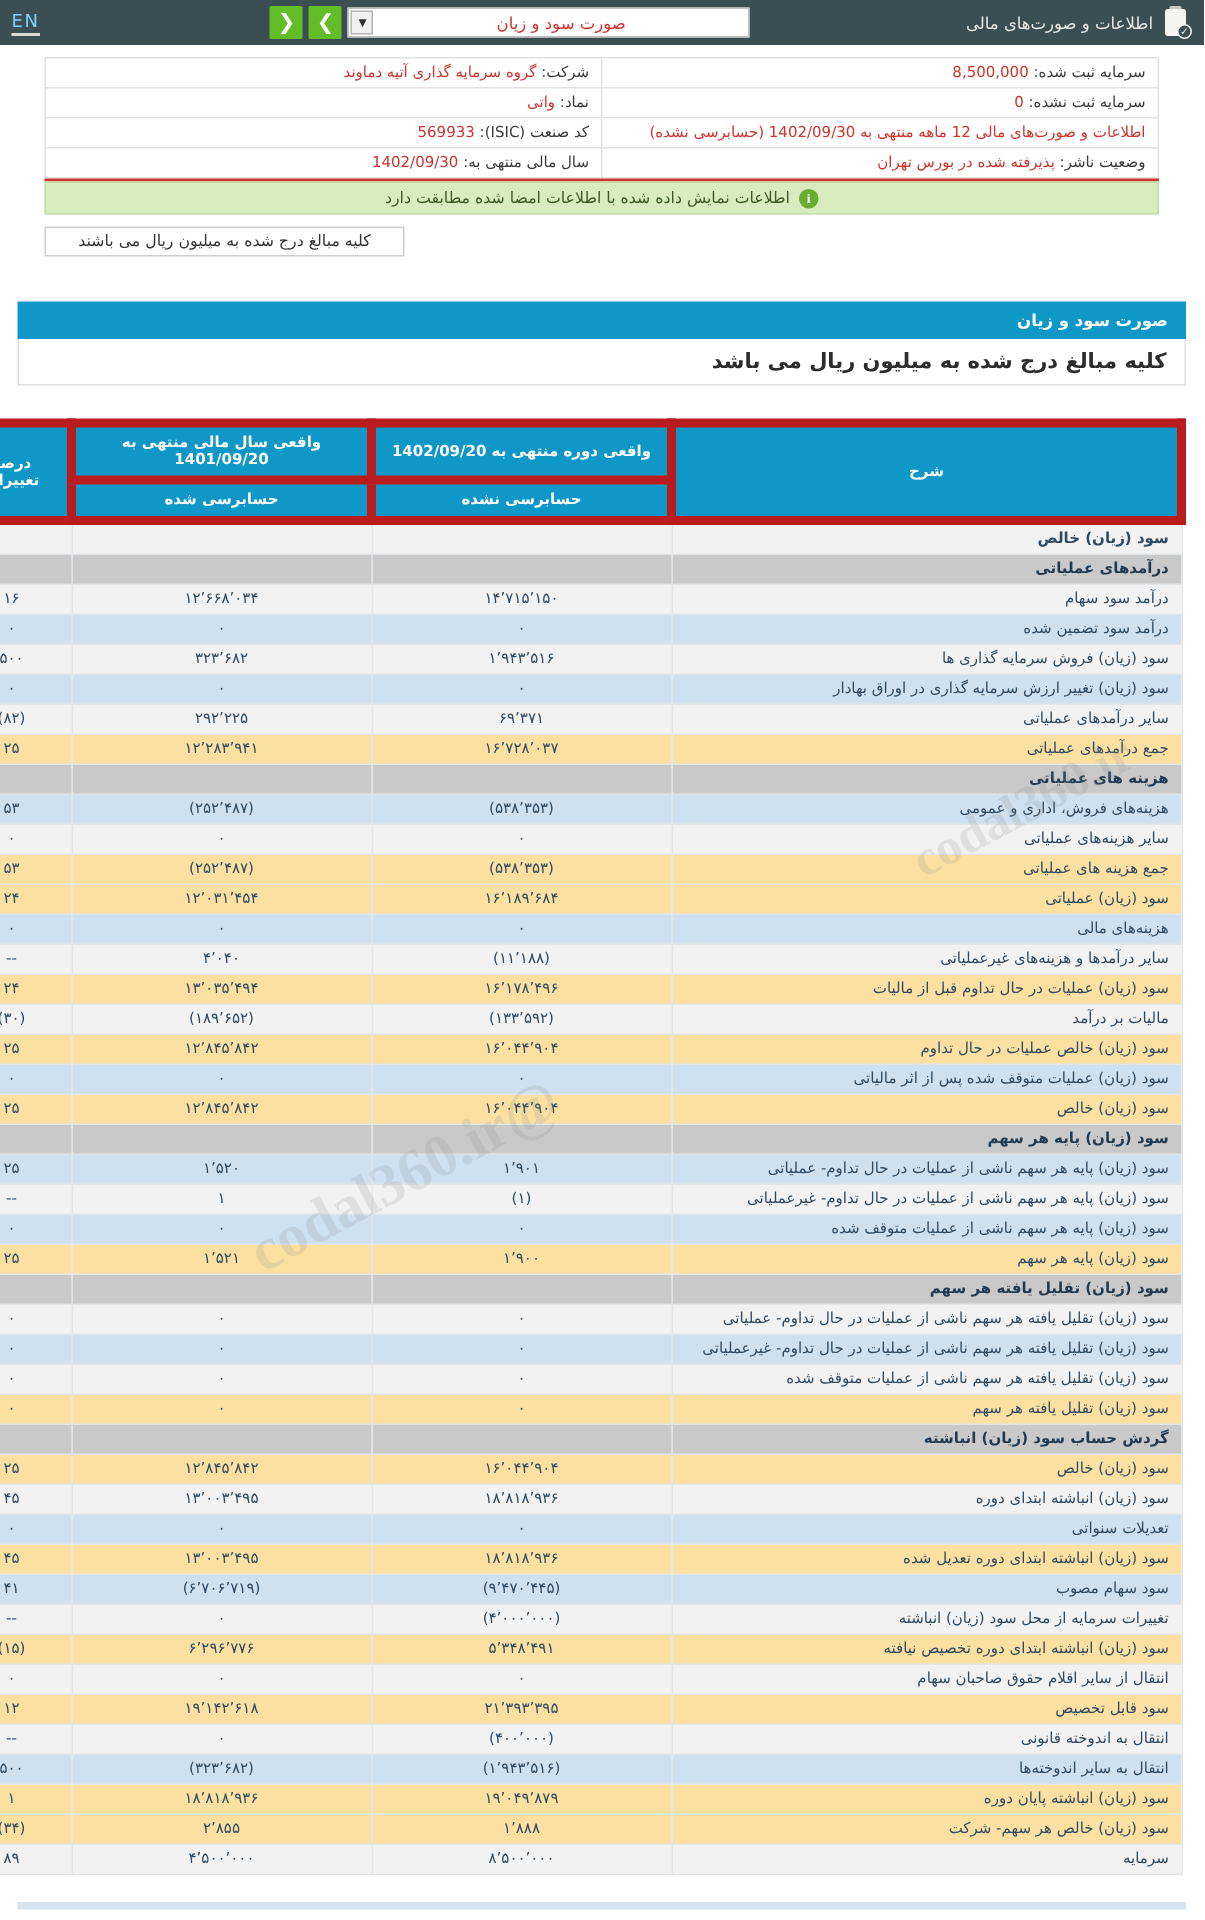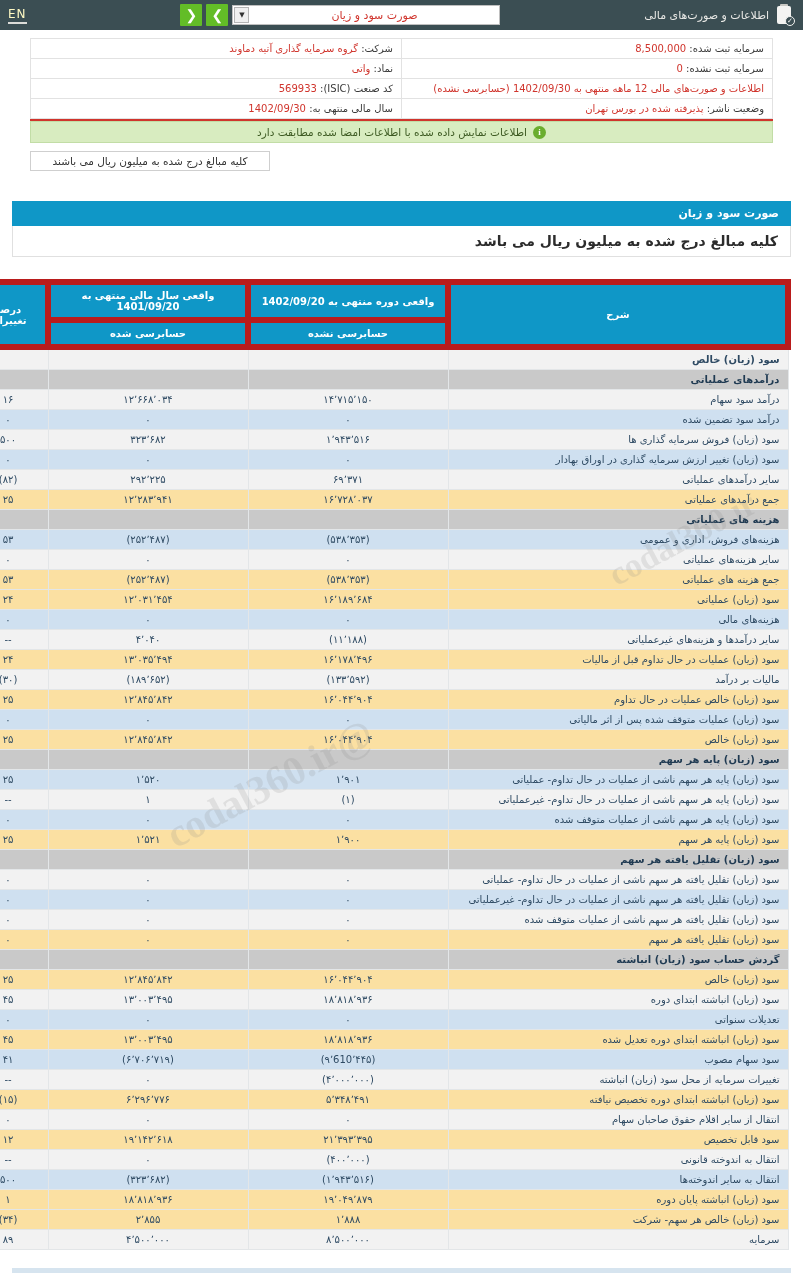--- a/index.html
+++ b/index.html
@@ -53,21 +53,21 @@
   .select-wrap .sel-text {
     flex: 1; text-align: center; color: #d0342c; font-size: 11px;
     padding-left: 16px; white-space: nowrap; overflow: hidden;
   }
   .select-arrow {
     position: absolute; left: 1px; top: 1px; width: 15px; height: 16px;
     background: #f0f0f0; border: 1px solid #b5b5b5;
     font-size: 7px; color: #333; line-height: 14px; text-align: center; cursor: pointer;
   }
   .lang-btn {
-    color: #fef9c3; font-size: 12px; letter-spacing: 1px;
+    color: #7dd3fc; font-size: 12px; letter-spacing: 1px;
     border-bottom: 2px solid #dcdcd8; padding-bottom: 1px; cursor: pointer;
     margin-right: 10px;
   }
 
   
   .info-wrap { padding: 8px 30px 0 30px; }
   table.info {
     width: 100%; border-collapse: collapse; font-size: 10px;
     border: 1px solid #d9d9d9; background: #fff;
   }
@@ -463,21 +463,21 @@
           <td class="pct">۰</td>
         </tr>
         <tr class="r-yellow">
           <td class="desc">سود (زیان) انباشته ابتدای دوره تعدیل شده</td>
           <td class="num">۱۸٬۸۱۸٬۹۳۶</td>
           <td class="num">۱۳٬۰۰۳٬۴۹۵</td>
           <td class="pct">۴۵</td>
         </tr>
         <tr class="r-blue">
           <td class="desc">سود سهام مصوب</td>
-          <td class="num neg">(۹٬610٬۴۴۵)</td>
+          <td class="num neg">(۹٬۴۷۰٬۴۴۵)</td>
           <td class="num neg">(۶٬۷۰۶٬۷۱۹)</td>
           <td class="pct">۴۱</td>
         </tr>
         <tr class="r-white">
           <td class="desc">تغییرات سرمایه از محل سود (زیان) انباشته</td>
           <td class="num neg">(۴٬۰۰۰٬۰۰۰)</td>
           <td class="num">۰</td>
           <td class="pct">--</td>
         </tr>
         <tr class="r-yellow">

